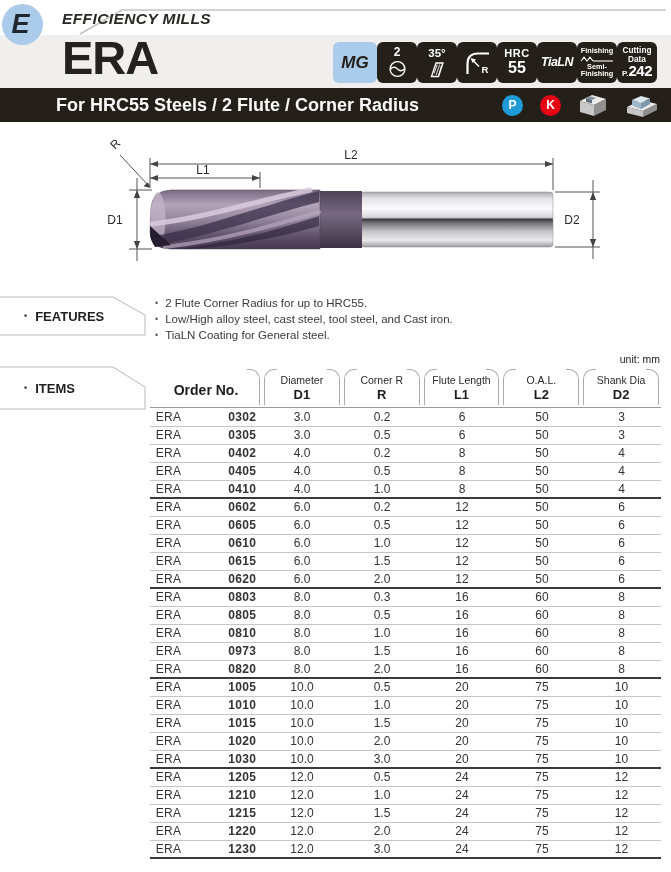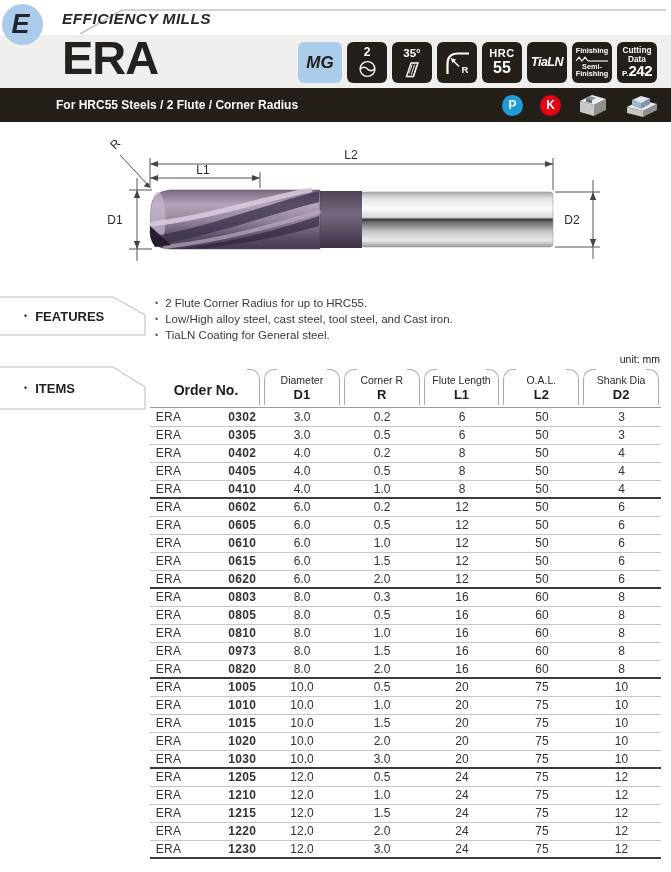--- a/index.html
+++ b/index.html
@@ -16,39 +16,39 @@
   .e-circle{position:absolute;left:2px;top:4px;width:41px;height:41px;border-radius:50%;
     background:var(--mg-blue);display:flex;align-items:center;justify-content:center;z-index:3;}
   .e-circle span{font-style:italic;font-weight:900;font-size:27px;color:#20262e;transform:translateX(-2px);}
   .section-title{position:absolute;left:62px;top:10px;font-style:italic;font-weight:900;
     font-size:15.5px;letter-spacing:.4px;color:#2b2926;}
 
   
   .gray-band{position:absolute;left:0;top:35px;width:671px;height:53px;background:var(--band-gray);}
   .product-name{position:absolute;left:62px;top:-4px;font-size:47px;font-weight:900;
     letter-spacing:-1px;color:#25211e;line-height:53px;}
-  .badges-row{position:absolute;top:7px;right:14px;display:flex;gap:5px;align-items:center;}
+  .badges-row{position:absolute;top:7px;right:14px;display:flex;align-items:center;}
   .badge{width:40px;height:41px;border-radius:6px;background:var(--badge-black);color:#fff;
     display:flex;flex-direction:column;align-items:center;justify-content:center;line-height:1.05;}
   .badge.mg{width:44px;background:var(--mg-blue);color:#242019;}
   .badge.mg span{font-weight:900;font-size:17px;font-style:italic;}
   .badge .num{font-weight:bold;font-size:12px;}
   .badge .deg{font-weight:bold;font-size:11.5px;text-align:right;}
   .badge .hrc1{font-weight:800;font-size:11px;letter-spacing:.5px;}
   .badge .hrc2{font-weight:800;font-size:16px;}
   .badge .tialn{font-weight:800;font-style:italic;font-size:12.5px;letter-spacing:-.5px;}
   .badge .fin{font-size:7.3px;font-weight:bold;}
   .badge .cut{font-size:8.3px;font-weight:bold;}
   .badge .pg{display:flex;align-items:baseline;}
   .badge .pg .pp{font-size:8px;font-weight:bold;}
   .badge .pg .pn{font-size:15px;font-weight:900;letter-spacing:-.5px;}
 
   
   .black-bar{position:absolute;left:0;top:88px;width:671px;height:34px;background:var(--badge-black);}
-  .subtitle{position:absolute;left:56px;top:0;line-height:34px;font-size:12px;font-weight:bold;color:#fbfbfb;}
+  .subtitle{position:absolute;left:56px;top:0;line-height:34px;font-size:18px;font-weight:bold;color:#fbfbfb;}
   .bar-right{position:absolute;right:12px;top:0;height:34px;display:flex;align-items:center;gap:17px;}
   .disc{width:21px;height:21px;border-radius:50%;display:flex;align-items:center;justify-content:center;
     color:#fff;font-size:12px;font-weight:bold;}
   .disc.p{background:var(--p-blue);}
   .disc.k{background:var(--k-red);}
 
   
   .diagram{position:absolute;left:95px;top:128px;}
 
   

